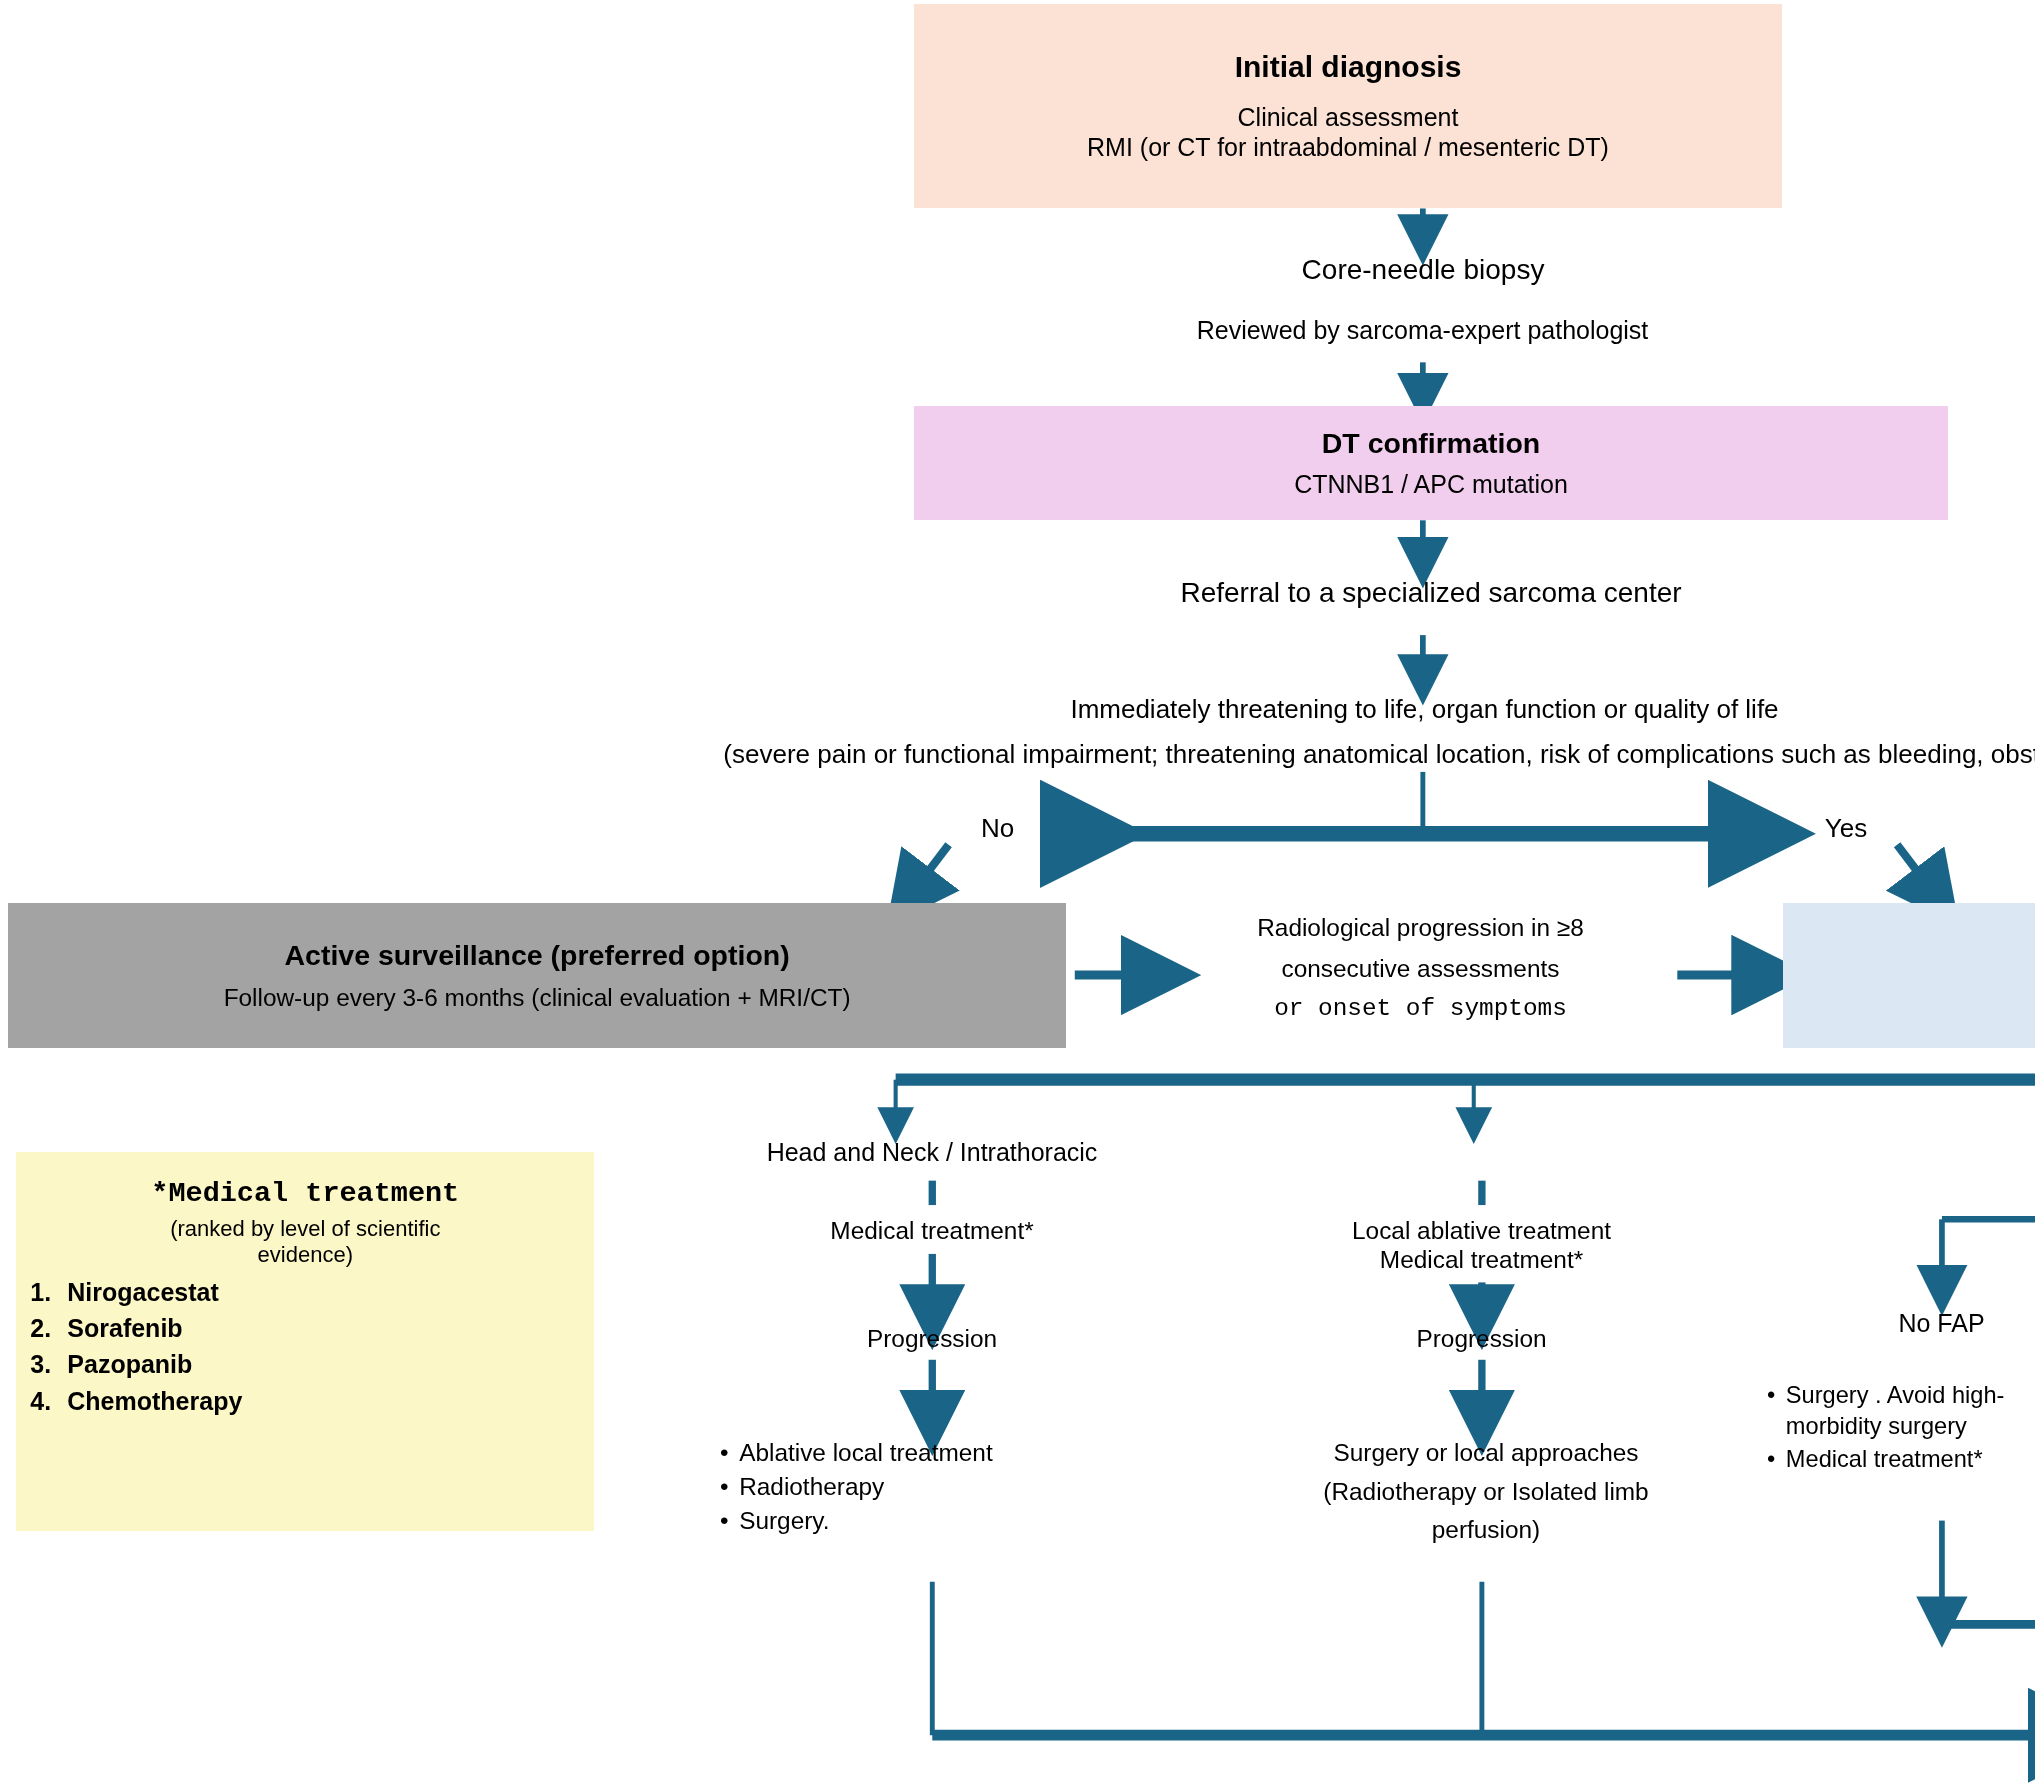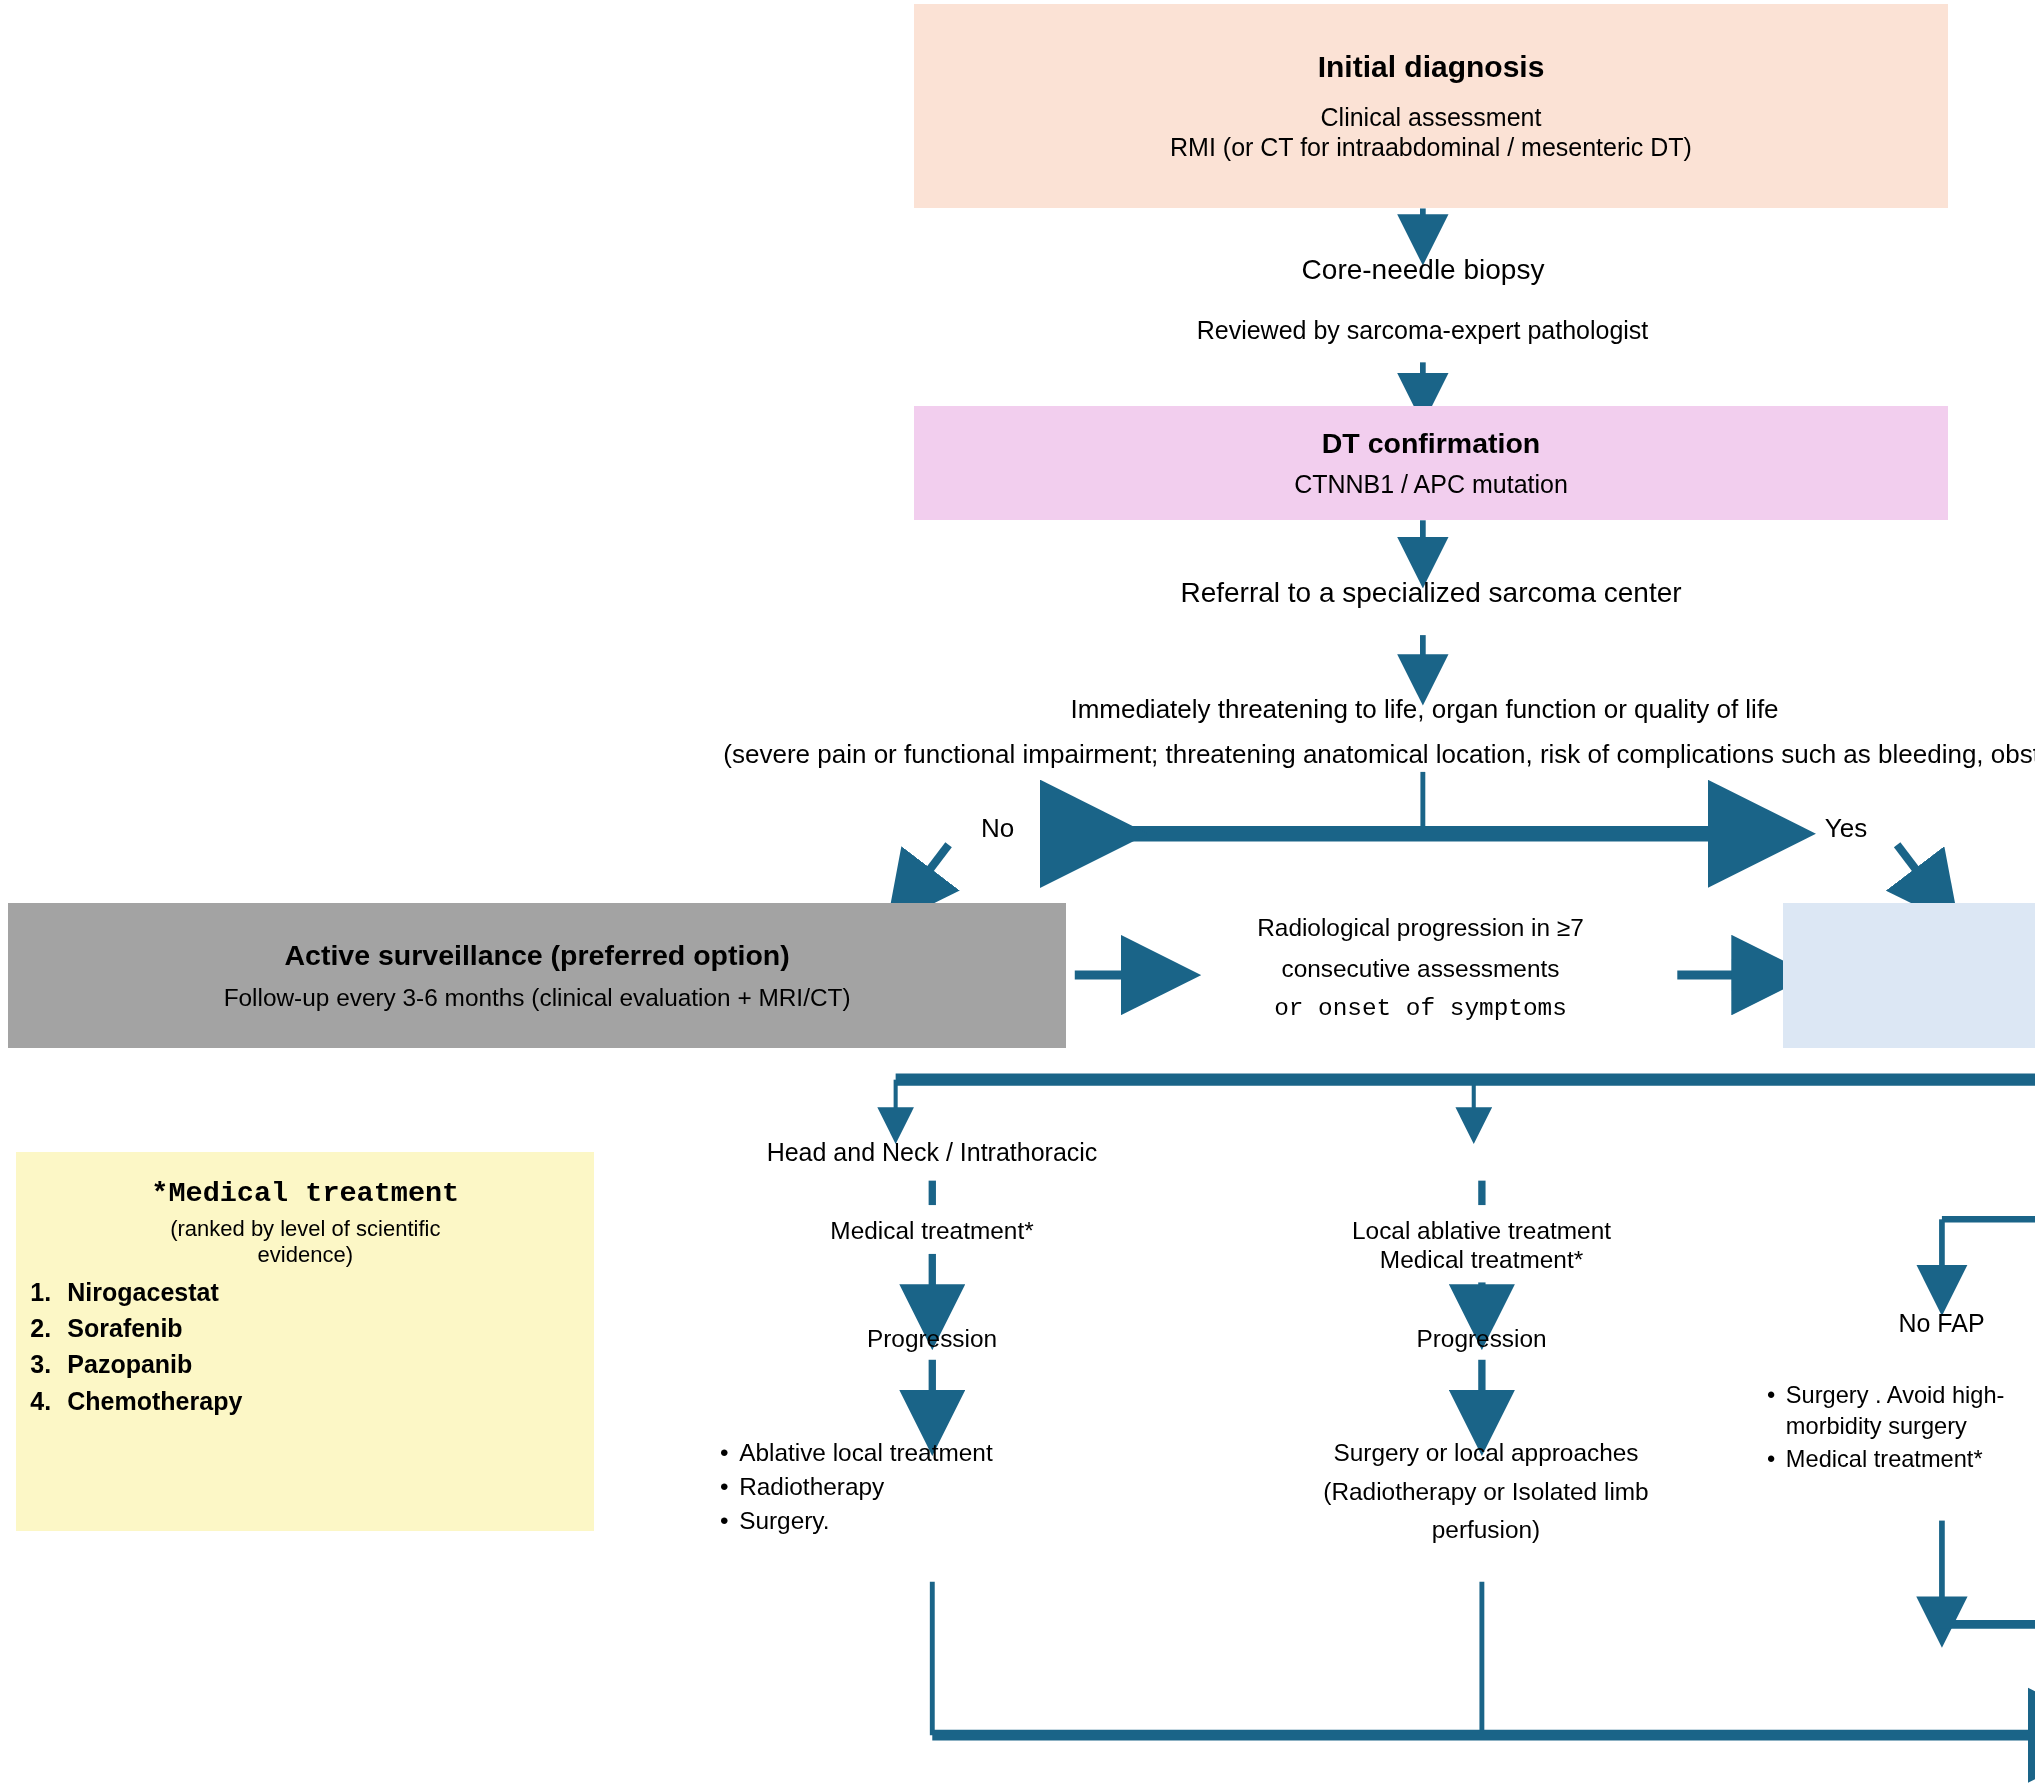--- a/index.html
+++ b/index.html
@@ -84,21 +84,21 @@
     <line x1="4770" y1="3735" x2="4770" y2="3980" stroke="#1A6488" stroke-width="14" marker-end="url(#ah)"></line>
     <line x1="6030" y1="3735" x2="6030" y2="3980" stroke="#1A6488" stroke-width="14" marker-end="url(#ah)"></line>
     <line x1="4760" y1="3990" x2="6040" y2="3990" stroke="#1A6488" stroke-width="22"></line>
     <line x1="5400" y1="4135" x2="5400" y2="4215" stroke="#1A6488" stroke-width="10" marker-end="url(#ah)"></line>
 
     <line x1="7125" y1="2900" x2="7125" y2="2960" stroke="#1A6488" stroke-width="18"></line>
     <line x1="7125" y1="3210" x2="7125" y2="3370" stroke="#1A6488" stroke-width="18" marker-end="url(#ah)"></line>
     <line x1="7125" y1="3480" x2="7125" y2="3630" stroke="#1A6488" stroke-width="18" marker-end="url(#ah)"></line>
   </svg>
 
-  <div class="box" style="left:914px;top:4.1px;width:1034px;height:204px;background:#FBE2D5;padding:9px 16.3px;">
+  <div class="box" style="left:914px;top:4.1px;width:868px;height:204px;background:#FBE2D5;padding:9px 16.3px;">
     <div class="ttl" style="font-size:30px;margin-bottom:19.5px;">Initial diagnosis</div>
     <div style="font-size:25px;margin-bottom:1px;">Clinical assessment</div>
     <div style="font-size:25px;">RMI (or CT for intraabdominal / mesenteric DT)</div>
   </div>
 
   <div class="txt b" style="left:1016px;top:252px;width:814px;font-size:28px;">Core-needle biopsy</div>
   <div class="txt" style="left:934px;top:314px;width:977px;font-size:25px;">Reviewed by sarcoma-expert pathologist</div>
 
   <div class="box" style="left:914px;top:406px;width:1034px;height:114px;background:#F2CEEE;">
     <div class="ttl" style="font-size:28.5px;margin-bottom:10.6px;">DT confirmation</div>
@@ -111,21 +111,21 @@
   <div class="txt" style="left:285px;top:737px;width:2280px;font-size:26px;">(severe pain or functional impairment; threatening anatomical location, risk of complications such as bleeding, obstruction)</div>
 
   <div class="txt" style="left:957px;top:811px;width:81px;font-size:26px;">No</div>
   <div class="txt" style="left:1799px;top:811px;width:94px;font-size:26px;">Yes</div>
 
   <div class="box" style="left:8.1px;top:903px;width:1058px;height:145px;background:#a3a3a3;">
     <div class="ttl" style="font-size:28.5px;margin-bottom:12.2px;">Active surveillance (preferred option)</div>
     <div style="font-size:24.4px;">Follow-up every 3-6 months (clinical evaluation + MRI/CT)</div>
   </div>
 
-  <div class="txt" style="left:1164px;top:912px;width:513px;font-size:24.4px;">Radiological progression in ≥7</div>
+  <div class="txt" style="left:1164px;top:912px;width:513px;font-size:24.4px;">Radiological progression in ≥8</div>
   <div class="txt" style="left:1164px;top:953px;width:513px;font-size:24.4px;">consecutive assessments</div>
   <div class="txt" style="left:1164px;top:993px;width:513px;font-size:24.4px;font-family:Liberation Mono, monospace;">or onset of symptoms</div>
 
   <div class="box" style="left:1783px;top:903px;width:1152px;height:145px;background:#DCE7F4;">
     
     
   </div>
 
   <div class="box" style="left:16.3px;top:1152px;width:578px;height:379px;background:#FCF7C6;padding:10.6px 14px;justify-content:flex-start;">
     <div class="ttl" style="font-size:28.5px;margin-top:14px;font-family:Liberation Mono, monospace;">*Medical treatment</div>

